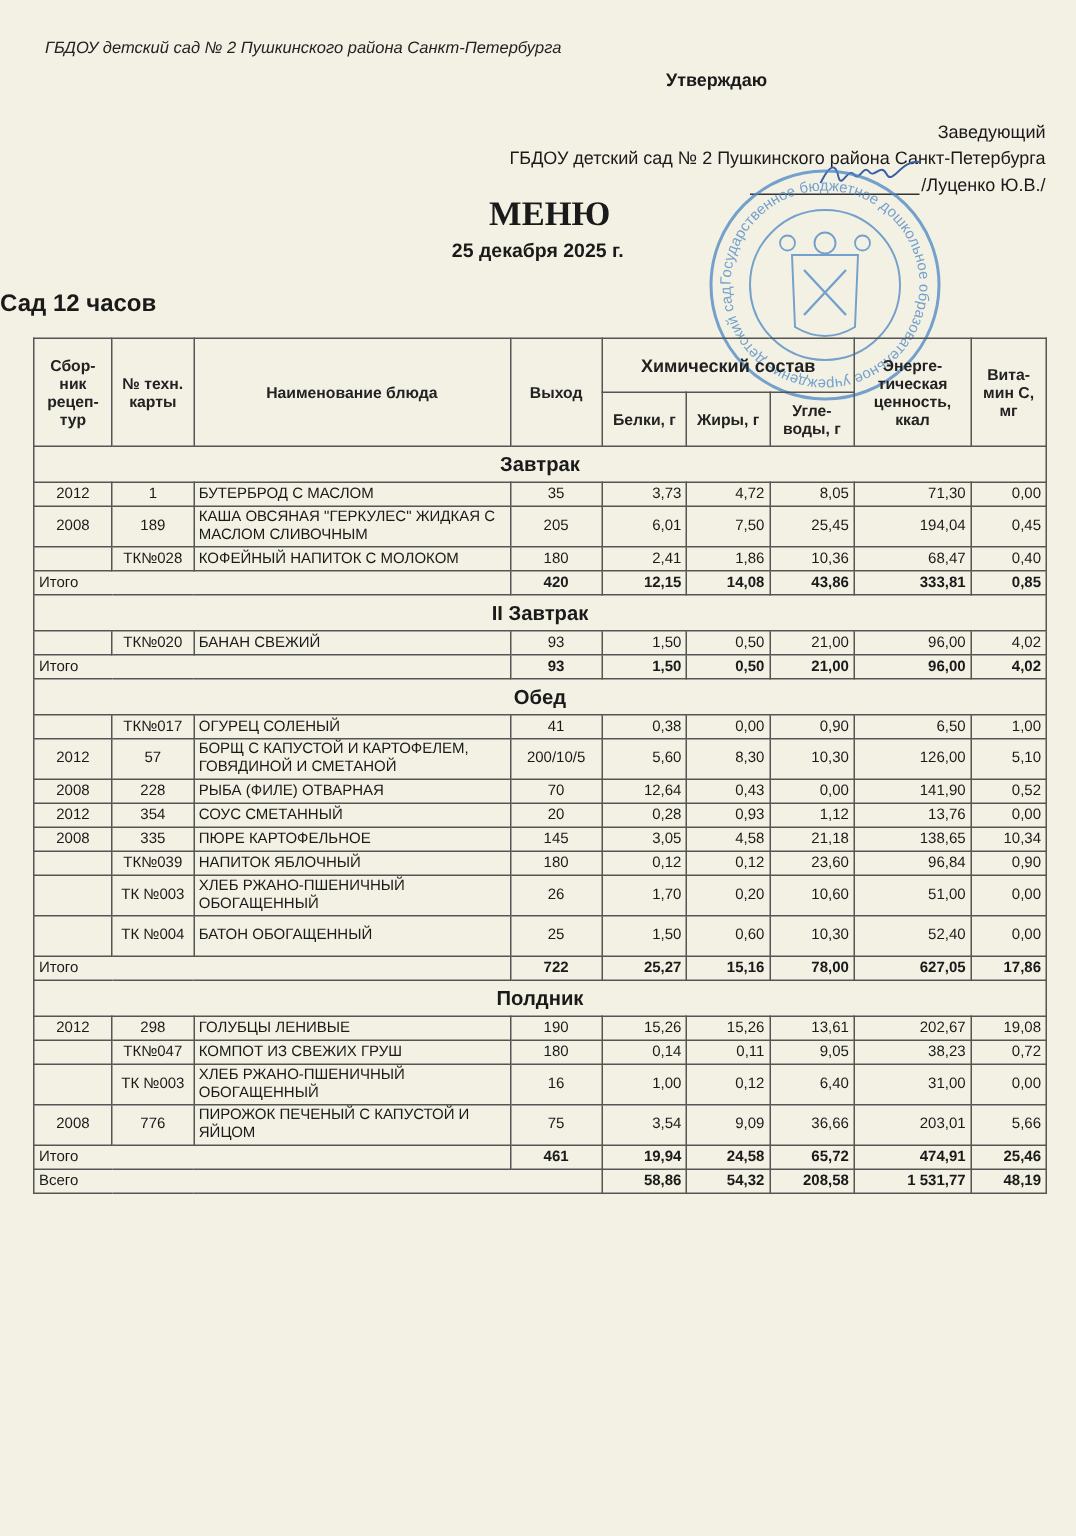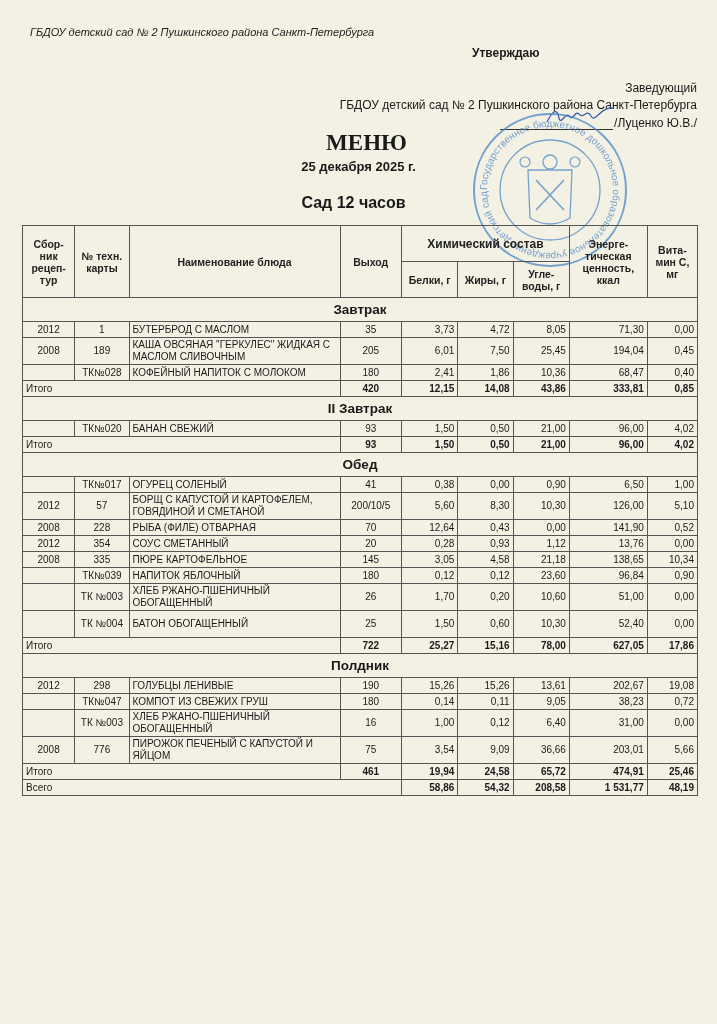--- a/index.html
+++ b/index.html
@@ -1,27 +1,27 @@
 <!DOCTYPE html>
 <html><head>
 <meta charset="utf-8">
 <style>
   * { box-sizing: border-box; margin: 0; padding: 0; }
   html, body { width: 717px; height: 1024px; background: #f3f1e3; overflow: hidden; }
   body { position: relative; font-family: "Liberation Sans", sans-serif; color: #1a1a1a; }
   .org-top { position: absolute; left: 30px; top: 26px; font-size: 11px; font-style: italic; color: #222; }
-  .approve { position: absolute; left: 472px; top: 46px; font-size: 12px; font-weight: bold; }
+  .approve { position: absolute; left: 444px; top: 46px; font-size: 12px; font-weight: bold; }
   .head-role { position: absolute; right: 20px; top: 81px; font-size: 12px; text-align: center; }
   .head-org { position: absolute; right: 20px; top: 98px; font-size: 12px; text-align: right; }
   .head-sign { position: absolute; right: 20px; top: 116px; font-size: 12px; text-align: right; }
   .sign-line { position: absolute; left: 500px; top: 129px; width: 113px; border-top: 1px solid #333; }
   .signature { position: absolute; left: 545px; top: 104px; }
   .menu-title { position: absolute; left: 8px; width: 717px; top: 130px; text-align: center; font-family: "Liberation Serif", serif; font-weight: bold; font-size: 23px; padding-left: 0; }
   .menu-date { position: absolute; left: 0; width: 717px; top: 159px; text-align: center; font-size: 13px; font-weight: bold; }
-  .menu-sub { position: absolute; left: 0; width: 707px; top: 194px; text-align: center; font-size: 16px; font-weight: bold; }
+  .menu-sub { position: absolute; left: 0; width: 707px; top: 194px; text-align: left; font-size: 16px; font-weight: bold; }
   .stamp { position: absolute; left: 470px; top: 110px; width: 160px; height: 160px; opacity: 0.75; }
 
   table.menu { position: absolute; left: 22px; top: 225px; width: 676px; border-collapse: collapse; font-size: 10px; }
   table.menu td, table.menu th { border: 1px solid #555; padding: 1px 3px; vertical-align: middle; }
   table.menu th { font-weight: bold; font-size: 10.5px; text-align: center; line-height: 12px; color: #222; }
   .c-num { text-align: center; }
   .c-name { text-align: left; }
   .c-out { text-align: center; }
   .c-val { text-align: right; }
   tr.section td { text-align: center; font-weight: bold; font-size: 13.5px; height: 24px; }

